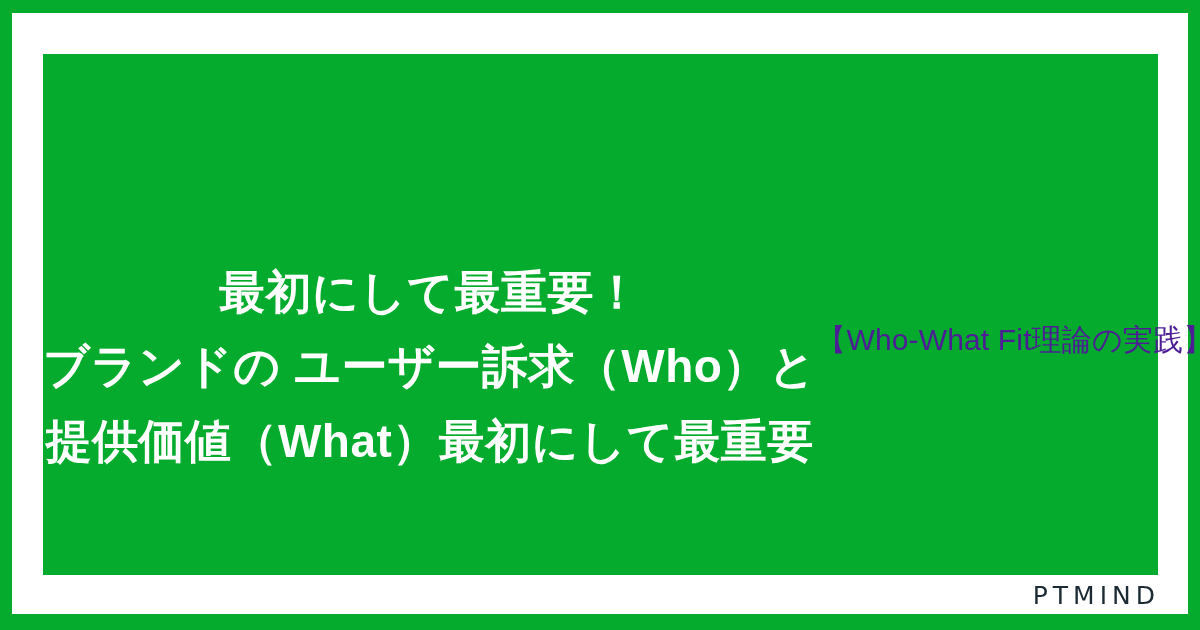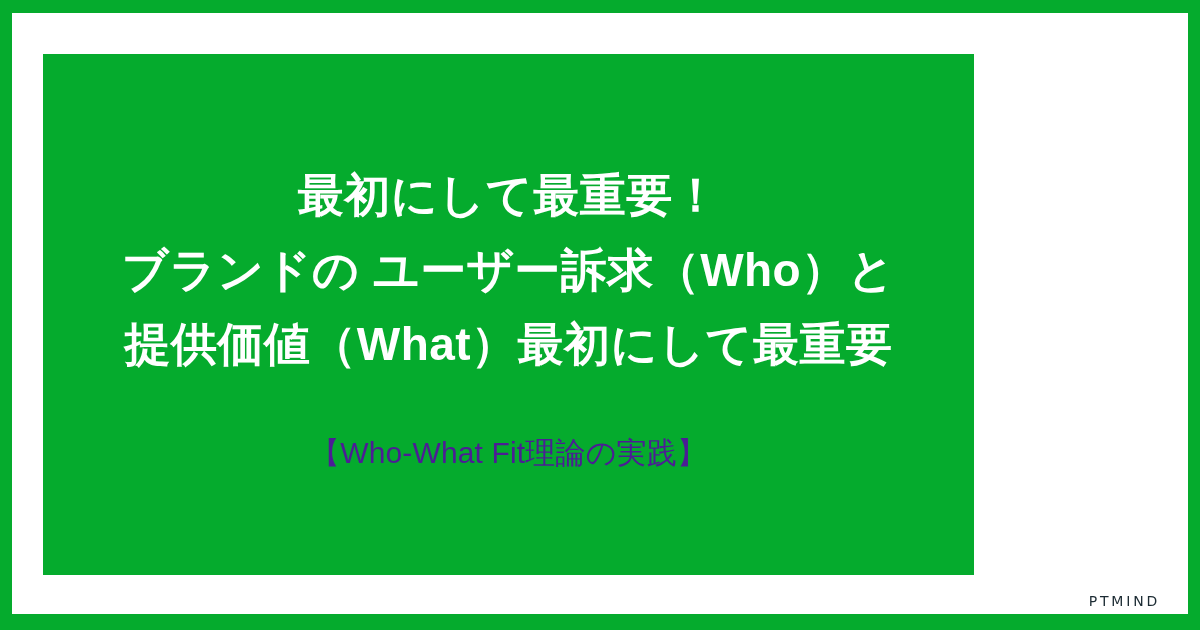--- a/index.html
+++ b/index.html
@@ -30,26 +30,26 @@
   .frame-top    { left: 0;   top: 0;     width: 1200px; height: 13px; }
   .frame-bottom { left: 0;   bottom: 0;  width: 1200px; height: 16px; }
   .frame-left   { left: 0;   top: 0;     width: 12px;   height: 630px; }
   .frame-right  { right: 0;  top: 0;     width: 12px;   height: 630px; }
 
   
   .panel {
     position: absolute;
     left: 43px;
     top: 54px;
-    width: 931px;
+    width: 1115px;
     height: 521px;
     background: var(--brand-green, #05AB2D);
     box-sizing: border-box;
     display: flex;
-    flex-direction: column;
+    flex-direction: row;
     align-items: center;
     justify-content: flex-start;
   }
 
   .title-block {
     margin-top: 104px;
     width: 100%;
     text-align: center;
     color: #ffffff;
   }
@@ -75,21 +75,21 @@
     letter-spacing: 0.005em;
     color: #ffffff;
     white-space: pre;
   }
 
   
   .logo {
     position: absolute;
     right: 40px;
     bottom: 22px;
-    font-size: 14px;
+    font-size: 25px;
     font-weight: 400;
     letter-spacing: 0.20em;
     color: #1C2B33;
     line-height: 1;
     white-space: pre;
     font-family: "DejaVu Sans", "Liberation Sans", sans-serif;
   }
 </style>
 </head>
 <body style="background: rgb(255, 255, 255);">

